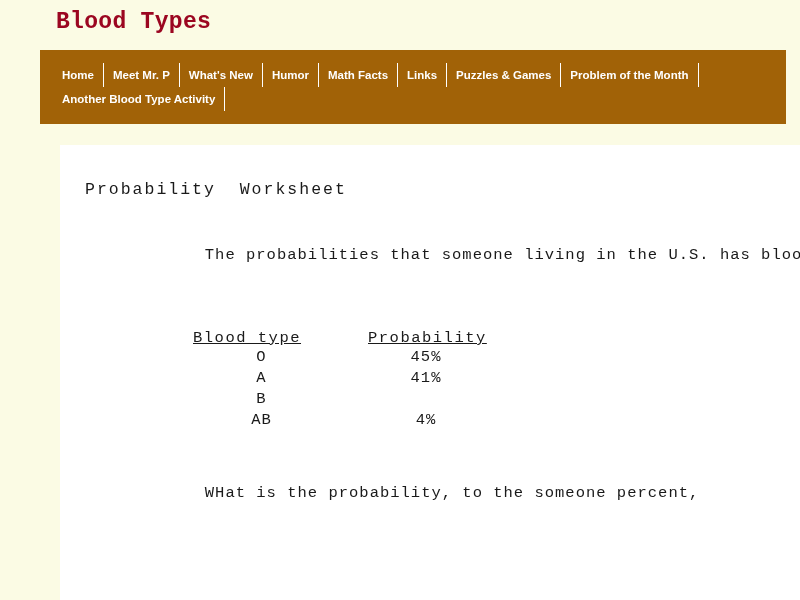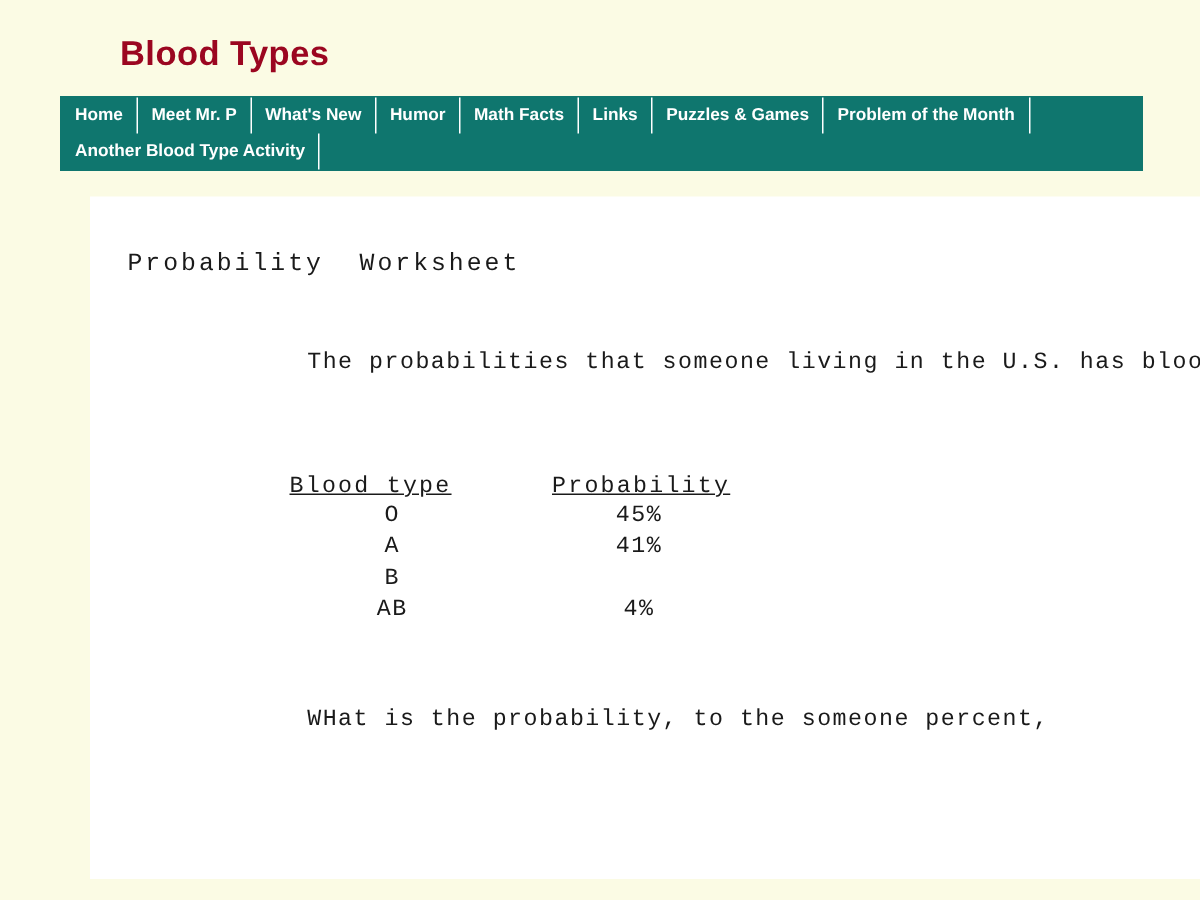--- a/index.html
+++ b/index.html
@@ -8,32 +8,31 @@
   }
   body {
     width: 800px;
     height: 600px;
     background: #fbfbe4;
     font-family: "Liberation Sans", sans-serif;
     overflow: hidden;
   }
   .page-title {
     color: #9b0620;
-    font-family: Liberation Sans, sans-serif;
+    font-family: Liberation Mono, monospace;
     font-weight: bold;
     font-size: 23px;
-    padding: 22px 0 0 56px;
+    padding: 9px 0 0 56px;
     letter-spacing: 0.3px;
-    margin-left: 24px;
   }
   .navbar {
     margin: 15px 0 0 40px;
     width: 720px;
-    background: #0f766e;
-    padding: 1px;
+    background: #a16207;
+    padding: 13px;
     display: flex;
     flex-wrap: wrap;
     align-content: flex-start;
   }
   .nav-item {
     color: #ffffff;
     font-size: 11.5px;
     font-weight: bold;
     font-family: "Liberation Sans", sans-serif;
     padding: 5px 9px 5px 9px;
@@ -42,21 +41,21 @@
     line-height: 14px;
     cursor: pointer;
   }
   .nav-row2 {
     width: 100%;
     display: flex;
   }
   .worksheet {
     position: absolute;
     left: 60px;
-    top: 131px;
+    top: 145px;
     width: 740px;
     height: 455px;
     background: #ffffff;
     overflow: hidden;
   }
   .ws-inner {
     font-family: "Liberation Mono", monospace;
     color: #1a1a1a;
     font-size: 15.5px;
     letter-spacing: 1px;

